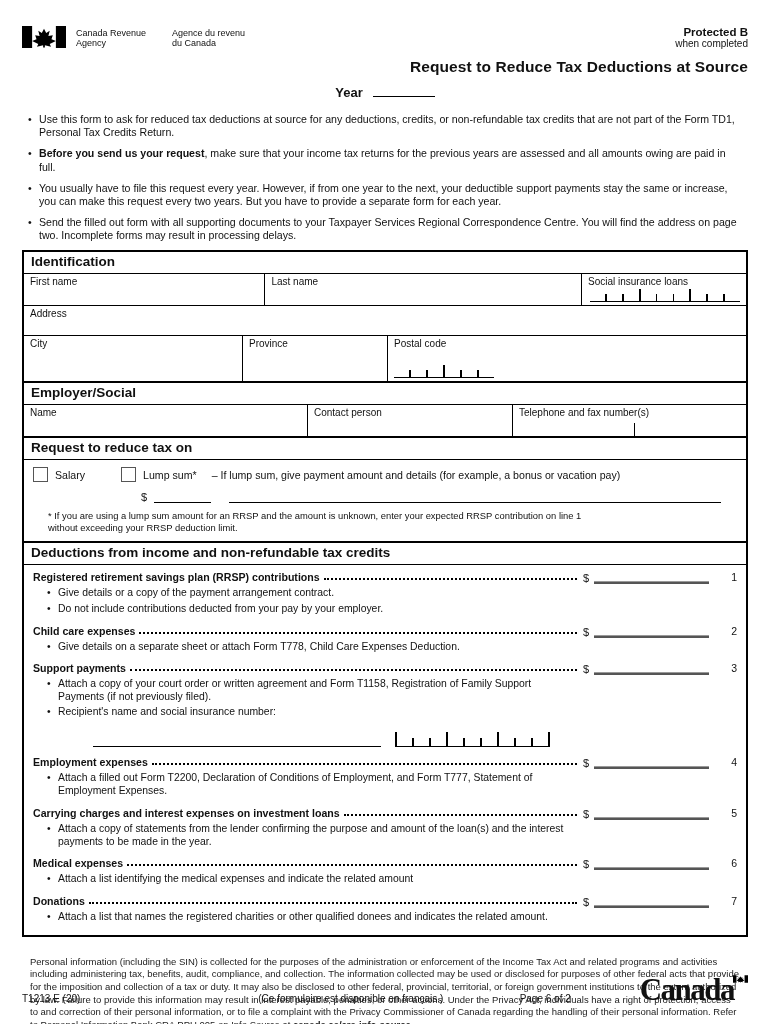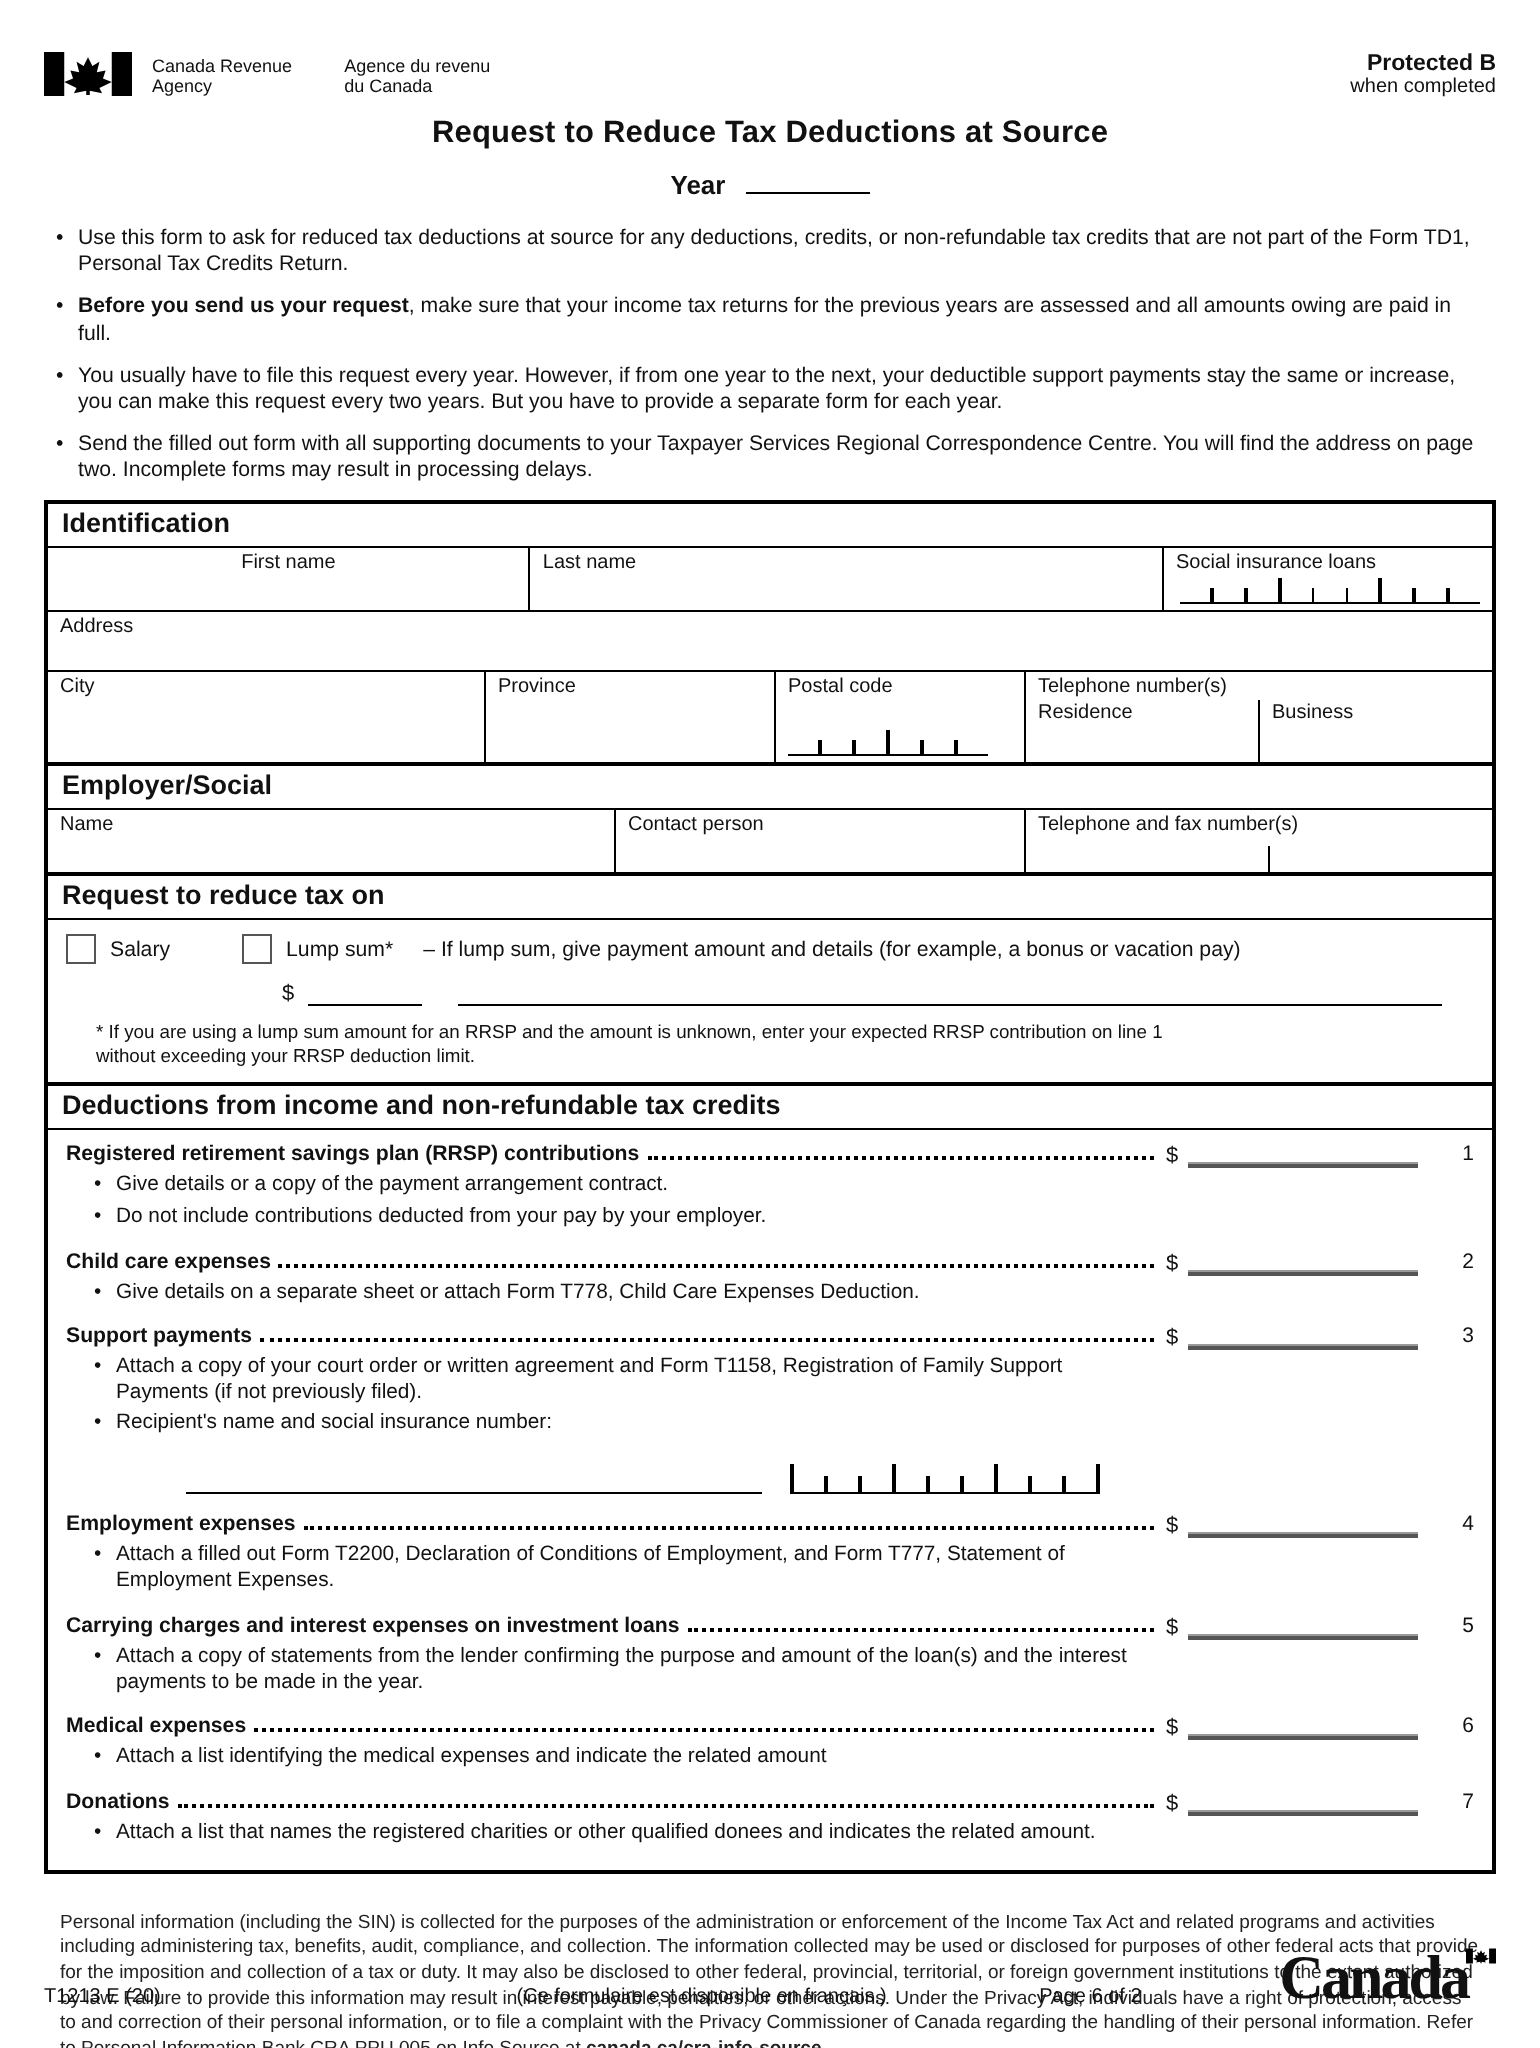--- a/index.html
+++ b/index.html
@@ -13,21 +13,21 @@
 
   
   .top { display:flex; justify-content:space-between; align-items:flex-start; }
   .fip { display:flex; gap:10px; align-items:flex-start; }
   .fip svg { width:44px; height:22px; display:block; }
   .fip-txt { font-size:9px; line-height:10px; margin-top:2px; }
   .fip-txt + .fip-txt { margin-left:16px; }
   .prot { text-align:right; line-height:12px; }
   .prot .p1 { font-weight:bold; font-size:11.5px; display:block; }
   .prot .p2 { font-size:10px; display:block; }
-  .title { text-align:center; font-weight:bold; font-size:15.5px; margin-top:8px; letter-spacing:.1px; }
+  .title { text-align:right; font-weight:bold; font-size:15.5px; margin-top:8px; letter-spacing:.1px; }
   .year { text-align:center; font-weight:bold; font-size:13px; margin-top:9px; }
   .yline { display:inline-block; width:62px; border-bottom:1.6px solid #000; margin-left:10px; }
 
   
   .intro { margin:13px 4px 0; }
   .ib { position:relative; padding-left:13px; font-size:10.6px; line-height:13.4px; margin-bottom:7.5px; }
   .ib::before { content:"•"; position:absolute; left:2px; top:0; }
 
   
   .box { border:2px solid #000; margin-top:3px; }
@@ -39,21 +39,21 @@
   .cell + .cell { border-left:1.4px solid #000; }
   .lbl { font-size:10px; line-height:11px; }
 
   
   .tickrow { display:flex; align-items:flex-end; border-bottom:1.4px solid #000; height:14px; }
   .tickrow .tk { width:1.6px; background:#000; height:7px; }
   .tickrow .tk.t { height:12px; }
   .tickrow .sp { flex:1; height:1px; }
 
   .r-ident .cell { height:31px; }
-  .c-first { width:243px;text-align:center; } .c-last { width:320px; } .c-sin { flex:1; }
+  .c-first { width:243px; } .c-last { width:320px; } .c-sin { flex:1; }
   .sin-ticks { margin-top:auto; margin-bottom:1px; width:150px; align-self:flex-start; margin-left:2px; }
   .r-addr .cell { height:29px; width:100%; }
   .r-city .cell { height:45px; }
   .c-city { width:218px; } .c-prov { width:145px; } .c-post { width:125px; } .c-phone { flex:1; padding:0; }
   .post-ticks { margin-top:auto; margin-bottom:1px; width:100px; }
   .phone-label { padding:2px 6px 0; }
   .phone-split { display:flex; flex:1; margin-top:1px; }
   .psub { flex:1; padding:1px 6px; }
   .psub + .psub { border-left:1.4px solid #000; }
 
@@ -196,31 +196,20 @@
             <span class="tk"></span>
             <span class="sp"></span>
             <span class="tk t"></span>
             <span class="sp"></span>
             <span class="tk"></span>
             <span class="sp"></span>
             <span class="tk"></span>
             <span class="sp"></span>
         </div>
       </div>
-      <div class="cell c-phone">
-        <span class="lbl phone-label">Telephone number(s)</span>
-        <div class="phone-split">
-          <div class="psub">
-            <span class="lbl">Residence</span>
-          </div>
-          <div class="psub">
-            <span class="lbl">Business</span>
-          </div>
-        </div>
-      </div>
     </div>
 
     <div class="sech">Employer/Social</div>
 
     <div class="row r-emp">
       <div class="cell c-ename">
         <span class="lbl">Name</span>
       </div>
       <div class="cell c-contact">
         <span class="lbl">Contact person</span>

